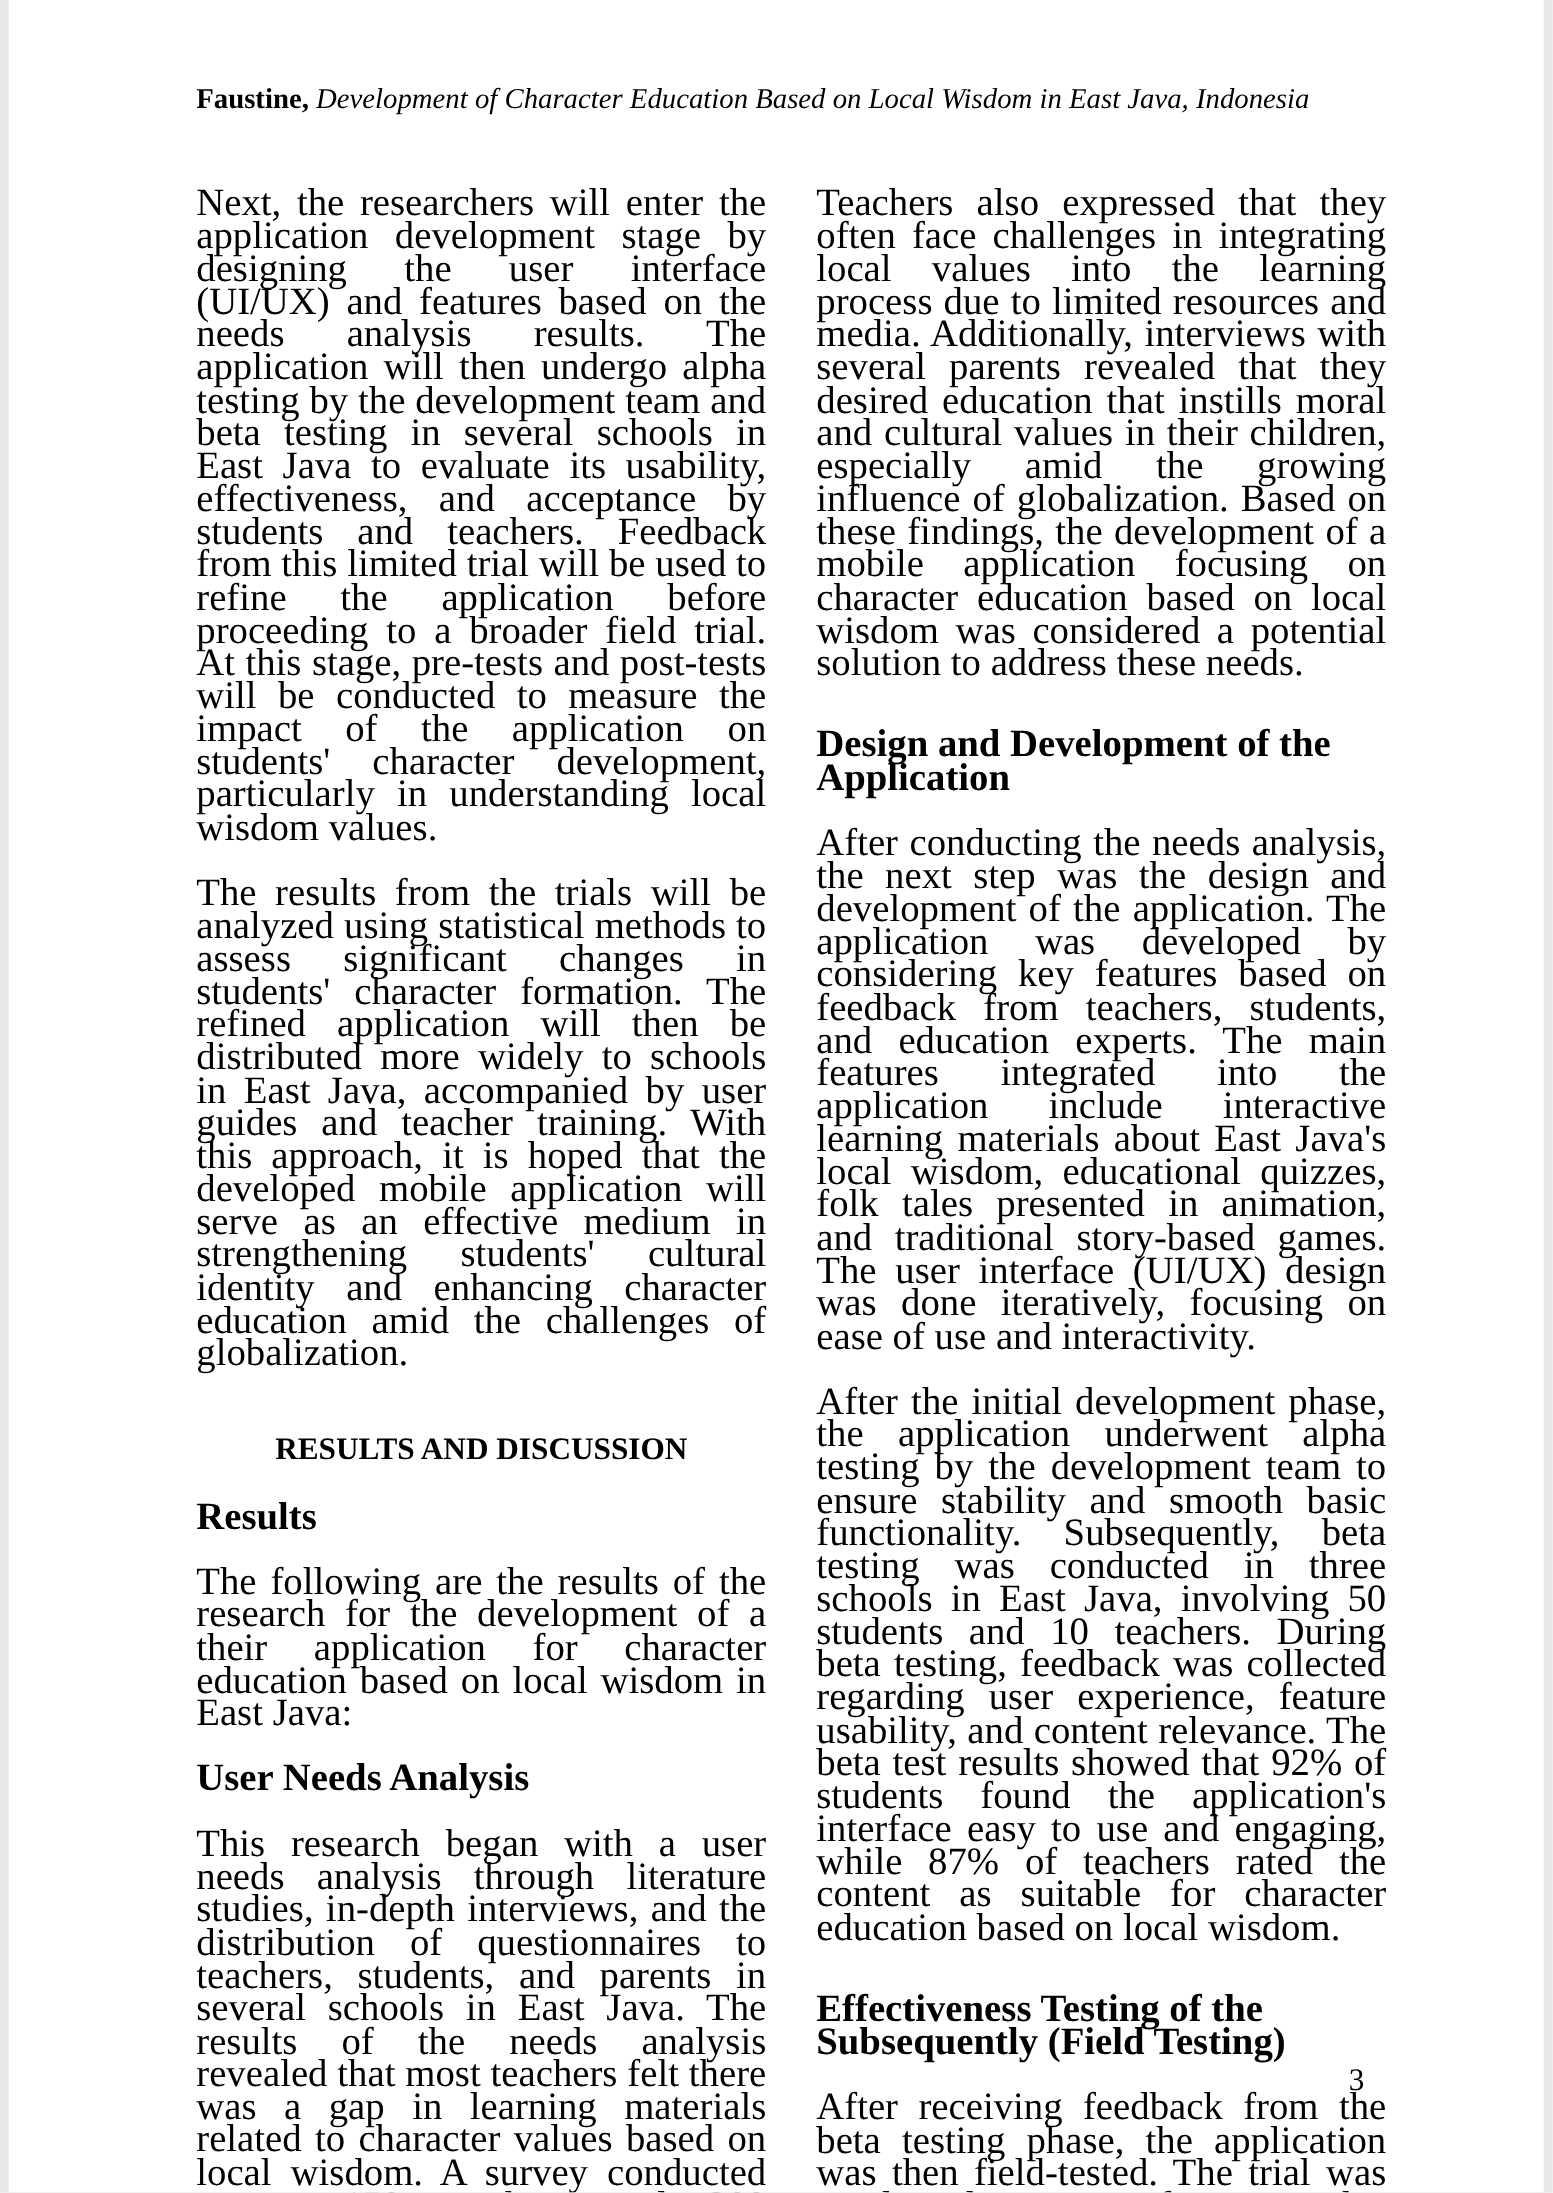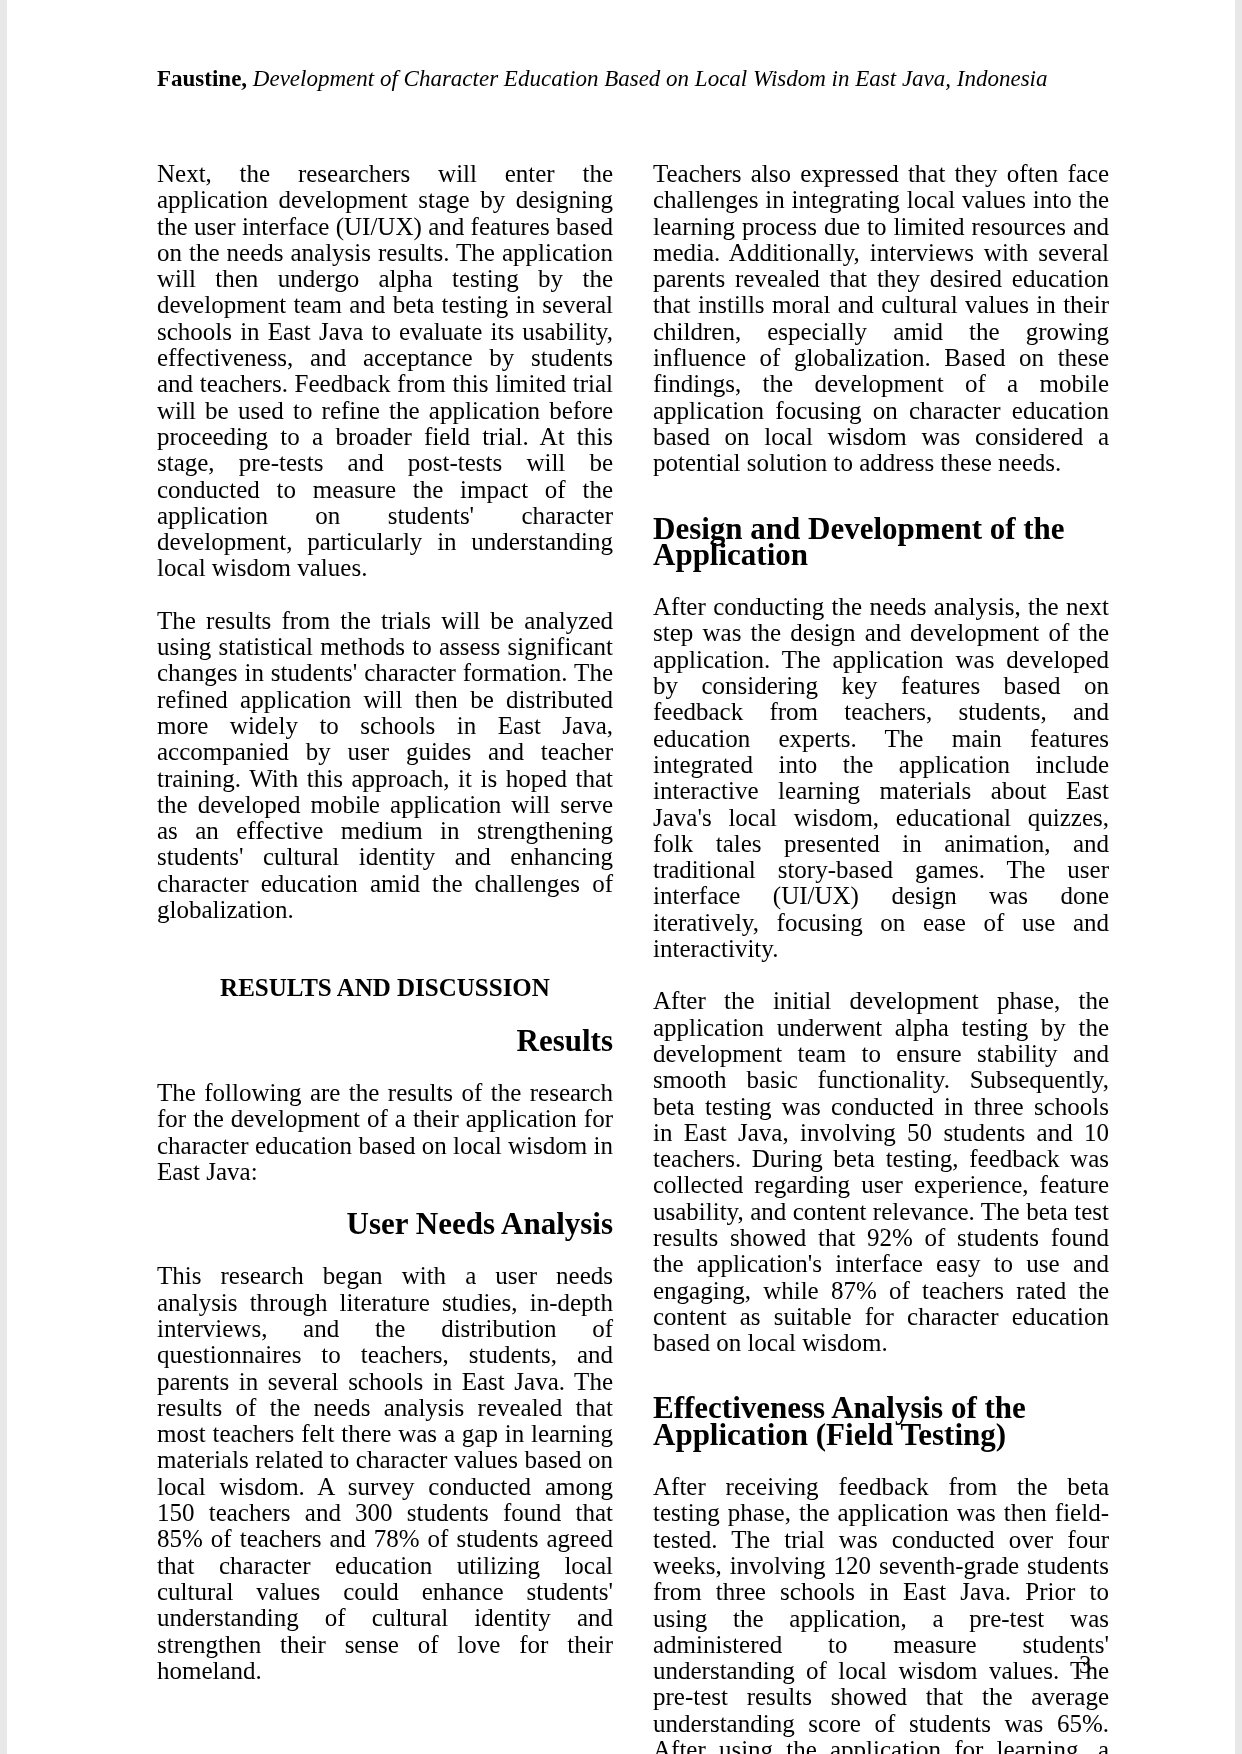--- a/index.html
+++ b/index.html
@@ -27,41 +27,41 @@
   .columns {
     position: absolute;
     left: 150px;
     top: 149px;
     width: 952px;
     display: flex;
     gap: 40px;
   }
   .col { width: 456px; }
   .para {
-    margin: 12px 0 26px 0;
-    font-size: 25px;
+    margin: 0 0 26px 0;
+    font-size: 31px;
     line-height: 26.3px;
     text-align: justify;
     text-justify: inter-word;
   }
   .h-section {
     margin: 52px 0 26px 0;
     font-size: 25px;
     line-height: 26.3px;
     font-weight: bold;
     text-align: center;
   }
   .h-sub {
     margin: 39px 0 26px 0;
     font-size: 31px;
     line-height: 26.3px;
     font-weight: bold;
     text-align: left;
   }
-  .h-first { margin-top: 0; text-align: right; }
+  .h-first { margin-top: 0; }
   .page-number {
     position: absolute;
     left: 1072px;
     top: 1652px;
     font-size: 25px;
     line-height: 26px;
   }
 </style>
 </head>
 <body>
@@ -83,21 +83,21 @@
       <p class="para">The following are the results of the research for the development of a their application for character education based on local wisdom in East Java:</p>
       <h3 class="h-sub h-first">User Needs Analysis</h3>
       <p class="para">This research began with a user needs analysis through literature studies, in-depth interviews, and the distribution of questionnaires to teachers, students, and parents in several schools in East Java. The results of the needs analysis revealed that most teachers felt there was a gap in learning materials related to character values based on local wisdom. A survey conducted among 150 teachers and 300 students found that 85% of teachers and 78% of students agreed that character education utilizing local cultural values could enhance students' understanding of cultural identity and strengthen their sense of love for their homeland.</p>
     </div>
 
     <div class="col">
       <p class="para">Teachers also expressed that they often face challenges in integrating local values into the learning process due to limited resources and media. Additionally, interviews with several parents revealed that they desired education that instills moral and cultural values in their children, especially amid the growing influence of globalization. Based on these findings, the development of a mobile application focusing on character education based on local wisdom was considered a potential solution to address these needs.</p>
       <h3 class="h-sub">Design and Development of the Application</h3>
       <p class="para">After conducting the needs analysis, the next step was the design and development of the application. The application was developed by considering key features based on feedback from teachers, students, and education experts. The main features integrated into the application include interactive learning materials about East Java's local wisdom, educational quizzes, folk tales presented in animation, and traditional story-based games. The user interface (UI/UX) design was done iteratively, focusing on ease of use and interactivity.</p>
       <p class="para">After the initial development phase, the application underwent alpha testing by the development team to ensure stability and smooth basic functionality. Subsequently, beta testing was conducted in three schools in East Java, involving 50 students and 10 teachers. During beta testing, feedback was collected regarding user experience, feature usability, and content relevance. The beta test results showed that 92% of students found the application's interface easy to use and engaging, while 87% of teachers rated the content as suitable for character education based on local wisdom.</p>
-      <h3 class="h-sub">Effectiveness Analysis of the Application (Field Testing)</h3>
+      <h3 class="h-sub">Effectiveness Testing of the Subsequently (Field Testing)</h3>
       <p class="para">After receiving feedback from the beta testing phase, the application was then field-tested. The trial was conducted over four weeks, involving 120 seventh-grade students from three schools in East Java. Prior to using the application, a pre-test was administered to measure students' understanding of local wisdom values. The pre-test results showed that the average understanding score of students was 65%. After using the application for learning, a post-test</p>
     </div>
 
   </div>
 
   <div class="page-number">3</div>
 
 </div>
 
 </body></html>

